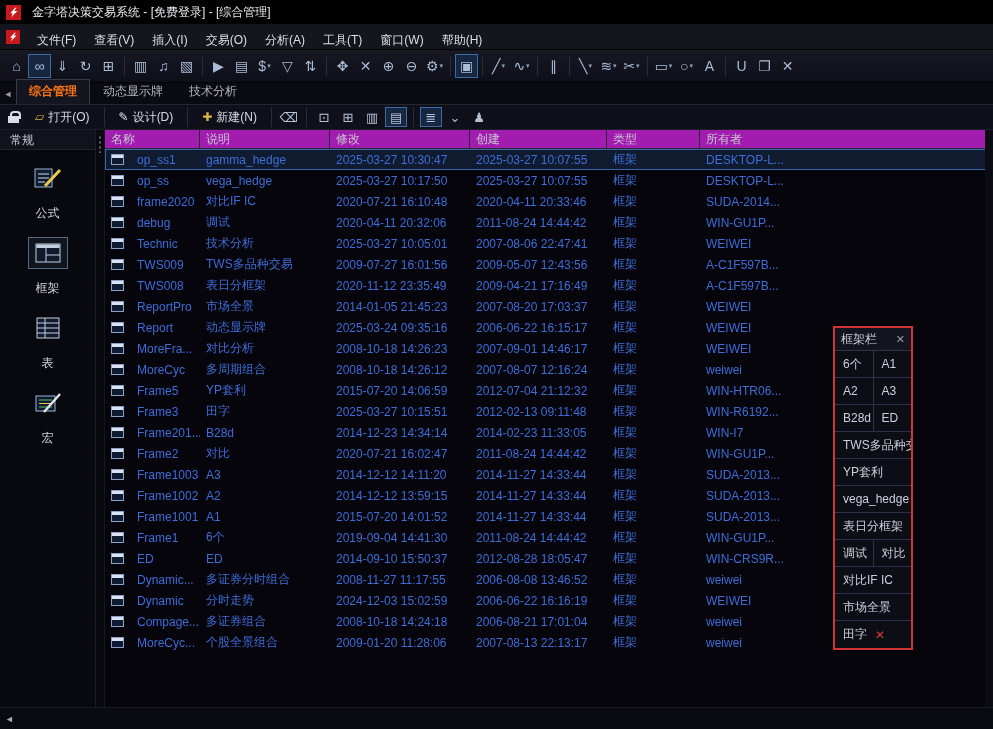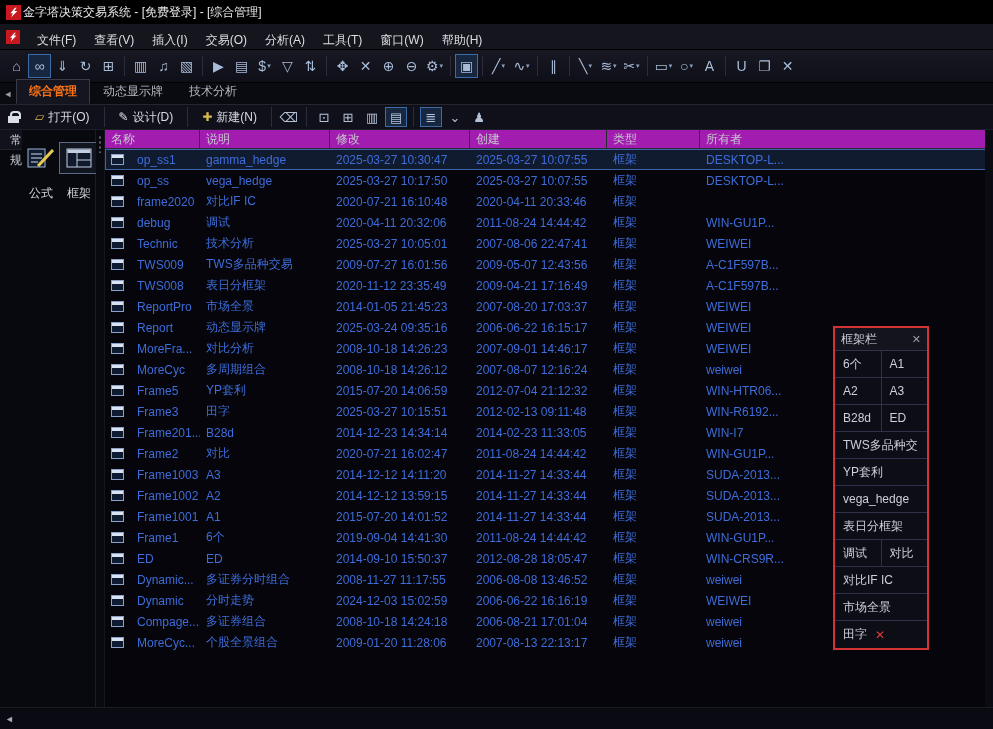--- a/index.html
+++ b/index.html
@@ -1,21 +1,21 @@
 <!DOCTYPE html>
 <html><head>
 <meta charset="utf-8">
 <style>
   *{box-sizing:border-box;margin:0;padding:0}
   html,body{width:993px;height:729px;overflow:hidden}
   body{font-family:"Liberation Sans","DejaVu Sans",sans-serif;font-size:12px;background:#06060d;color:#c8c8d0;-webkit-user-select:none;user-select:none}
   .window{position:relative;width:993px;height:729px;display:flex;flex-direction:column;background:#06060d}
 
   
-  .titlebar{height:24px;flex:0 0 auto;background:#000;display:flex;align-items:center;gap:2px;padding:0 6px}
+  .titlebar{height:24px;flex:0 0 auto;background:#000;display:flex;align-items:center;gap:11px;padding:0 6px}
   .logo{width:15px;height:15px;background:#c8191e;display:flex;align-items:center;justify-content:center;flex:0 0 auto}
   .title-text{color:#e9e9ec;font-size:12px;white-space:nowrap}
 
   
   .menubar{height:26px;flex:0 0 auto;background:#15151e;display:flex;align-items:stretch;padding:0 2px;border-bottom:1px solid #000}
   .child-icon{width:14px;height:14px;background:#c8191e;align-self:center;margin:0 8px 0 4px;display:flex;align-items:center;justify-content:center;flex:0 0 auto}
   .menu-item{padding:16px 9px;color:#dddde3;display:flex;align-items:center;cursor:default;white-space:nowrap}
 
   
   .toolbar{height:33px;flex:0 0 auto;background:linear-gradient(#181823,#0f0f19);display:flex;align-items:center;padding:0 5px;border-bottom:1px solid #000}
@@ -35,21 +35,21 @@
   .t2-btn{display:flex;align-items:center;gap:4px;color:#d8d8e0;padding:2px 7px;border:1px solid transparent;white-space:nowrap;cursor:default}
   .t2-glyph{font-size:12px}
   .t2-icon{min-width:22px;height:20px;display:flex;align-items:center;justify-content:center;color:#b4c2d8;font-size:13px;border:1px solid transparent}
   .t2-icon.pressed{background:#16273f;border-color:#3c6ca8}
   .icon-lock{position:relative;width:12px;height:13px;margin:0 5px 0 2px;flex:0 0 auto}
   .icon-lock::before{content:"";position:absolute;left:2px;top:0;width:7px;height:6px;border:2px solid #d8dde6;border-bottom:none;border-radius:4px 4px 0 0}
   .icon-lock::after{content:"";position:absolute;left:0;top:5px;width:11px;height:7px;background:#d8dde6}
 
   
   .content{flex:1;display:flex;min-height:0;position:relative}
-  .sidebar{width:96px;flex:0 0 auto;background:#08080f;border-right:1px solid #1c1c26;display:flex;flex-direction:row}
+  .sidebar{width:96px;flex:0 0 auto;background:#08080f;border-right:1px solid #1c1c26;display:flex;flex-direction:column}
   .sidebar-header{height:20px;line-height:20px;padding-left:10px;background:#12121c;color:#c6c6ce;border-bottom:1px solid #22222c}
   .side-item{display:flex;flex-direction:column;align-items:center;padding:13px 0 3px;cursor:default}
   .side-icon{width:38px;height:30px;display:flex;align-items:center;justify-content:center}
   .side-item.selected .side-icon{outline:1px solid #5a6a84;background:#10151f}
   .side-label{margin-top:12px;color:#d0d4db}
   .splitter{width:9px;flex:0 0 auto;background:#090910;border-right:1px solid #16161e;position:relative;cursor:col-resize}
   .splitter::before{content:"";position:absolute;top:5px;left:2px;width:5px;height:18px;
     background-image:radial-gradient(circle,#5c5c6a 1px,transparent 1.3px);background-size:4px 5px}
 
   .main{flex:1;display:flex;flex-direction:column;min-width:0;background:#05050b;position:relative}
@@ -58,21 +58,21 @@
   .tbody{flex:1;overflow:hidden}
   .trow{height:21px;display:flex;align-items:center;color:#3e6dda;cursor:default}
   .trow.selected{background:#101b2f;box-shadow:inset 0 0 0 1px #3c64a6}
   .td{padding-left:6px;white-space:nowrap;overflow:hidden;flex:0 0 auto}
   .col0{width:95px}.col1{width:130px}.col2{width:140px}.col3{width:137px}.col4{width:93px}.col5{flex:1 1 auto;min-width:0}
   .name-cell{display:flex;align-items:center;gap:13px}
   .row-icon{width:13px;height:11px;flex:0 0 auto;border:1px solid #8ba1c7;background:linear-gradient(#d9e3f2 0 3px,#0f1b30 3px)}
   .vscroll{position:absolute;right:0;top:0;bottom:0;width:8px;background:#0b0b13}
 
   
-  .float-panel{position:absolute;left:833px;top:196px;width:96px;background:#0d0d16;border:2px solid #d23434;z-index:5}
+  .float-panel{position:absolute;left:833px;top:196px;width:80px;background:#0d0d16;border:2px solid #d23434;z-index:5}
   .panel-title{height:23px;display:flex;align-items:center;justify-content:space-between;padding:0 6px;color:#caccd5;background:#14141e;border-bottom:1px solid #32324a}
   .panel-close{color:#9c9ca6;font-size:11px;cursor:default}
   .prow{display:flex;height:27px;border-bottom:1px solid #30304a}
   .prow:last-child{border-bottom:none}
   .pbtn{flex:1;display:flex;align-items:center;padding-left:8px;color:#ccd0da;border-right:1px solid #30304a;white-space:nowrap;overflow:hidden;cursor:default}
   .pbtn:last-child{border-right:none}
   .pclose{color:#e23c3c;font-weight:bold;margin-left:8px}
 
   
   .bottombar{height:22px;flex:0 0 auto;background:#0a0a12;border-top:1px solid #1a1a24;display:flex;align-items:center;padding-left:5px}
@@ -360,20 +360,21 @@
           </div>
           <div class="trow">
             <div class="td col0 name-cell">
               <span class="row-icon"></span>
               <span>frame2020</span>
             </div>
             <div class="td col1">对比IF IC</div>
             <div class="td col2">2020-07-21 16:10:48</div>
             <div class="td col3">2020-04-11 20:33:46</div>
             <div class="td col4">框架</div>
+            <div class="td col5">SUDA-2014...</div>
           </div>
           <div class="trow">
             <div class="td col0 name-cell">
               <span class="row-icon"></span>
               <span>debug</span>
             </div>
             <div class="td col1">调试</div>
             <div class="td col2">2020-04-11 20:32:06</div>
             <div class="td col3">2011-08-24 14:44:42</div>
             <div class="td col4">框架</div>

